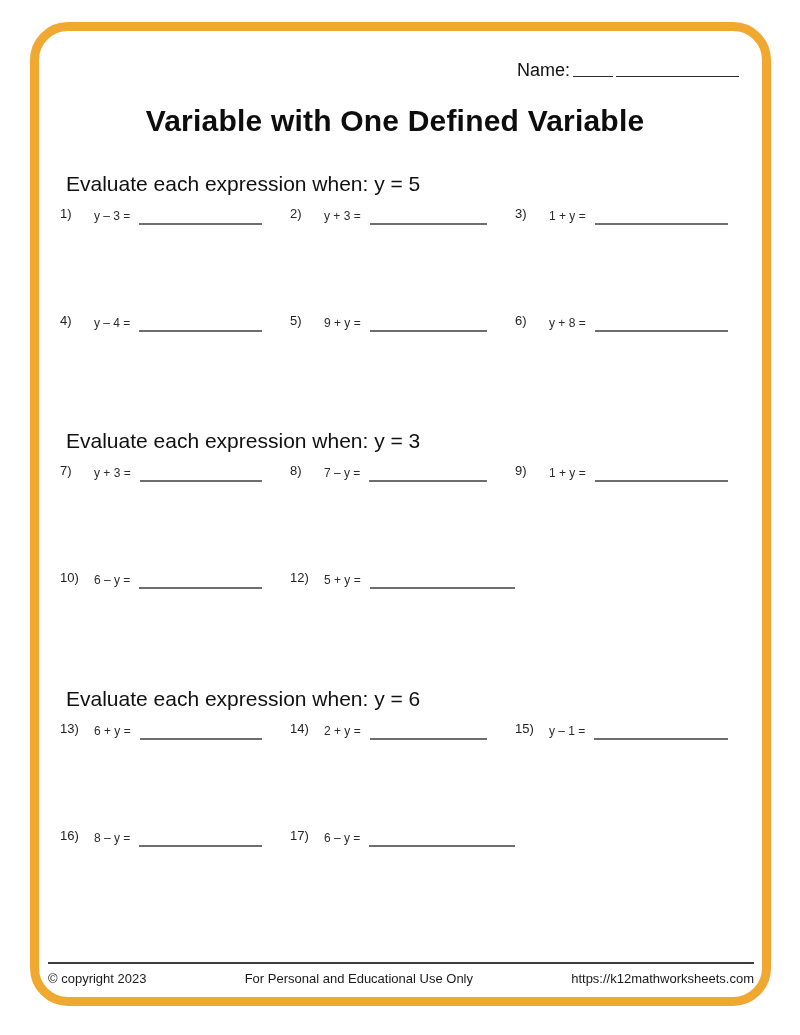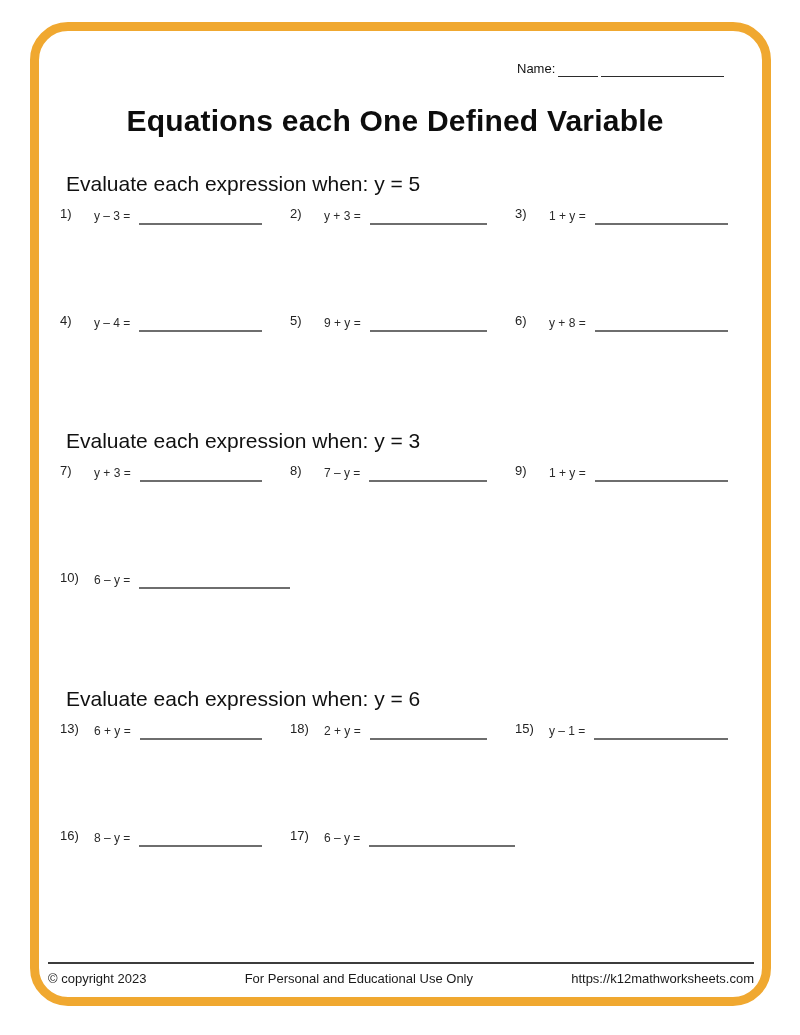--- a/index.html
+++ b/index.html
@@ -8,21 +8,21 @@
     width:800px; height:1035px; position:relative;
     font-family:"Liberation Sans", sans-serif;
     color:#1f1f1f;
   }
   .frame {
     position:absolute; left:30px; top:22px; width:741px; height:984px;
     border:9px solid #F0A830; border-radius:38px;
   }
   .name-row {
     position:absolute; left:517px; top:60px;
-    font-size:13px; color:#111; display:flex; align-items:center;
+    font-size:18px; color:#111; display:flex; align-items:flex-start;
   }
   .name-row .lbl { padding-bottom:1px; }
   .uline { display:inline-block; border-bottom:1.6px solid #2b2b2b; height:17px; }
   .uline.short { width:40px; margin-left:3px; }
   .uline.long  { width:123px; margin-left:3px; }
   .title {
     position:absolute; top:104px; left:0; width:790px;
     text-align:center; font-size:30px; font-weight:bold; color:#0d0d0d;
     letter-spacing:0.2px;
   }
@@ -59,21 +59,21 @@
 <body>
 
 <div class="frame"></div>
 
 <div class="name-row">
   <span class="lbl">Name:</span>
   <span class="uline short"></span>
   <span class="uline long"></span>
 </div>
 
-<div class="title">Equations each One Defined Variable</div>
+<div class="title">Variable with One Defined Variable</div>
 
 <div class="section s1">
   <div class="instruction">Evaluate each expression when: y = 5</div>
   <div class="prow rowA">
     <div class="problem">
       <span class="pnum">1)</span>
       <span class="pexpr">y – 3 =</span>
       <span class="blank"></span>
     </div>
     <div class="problem">
@@ -124,33 +124,38 @@
       <span class="pexpr">1 + y =</span>
       <span class="blank"></span>
     </div>
   </div>
   <div class="prow rowB">
     <div class="problem">
       <span class="pnum">10)</span>
       <span class="pexpr">6 – y =</span>
       <span class="blank"></span>
     </div>
+    <div class="problem">
+      <span class="pnum">12)</span>
+      <span class="pexpr">5 + y =</span>
+      <span class="blank"></span>
+    </div>
   </div>
 </div>
 
 <div class="section s3">
   <div class="instruction">Evaluate each expression when: y = 6</div>
   <div class="prow rowA">
     <div class="problem">
       <span class="pnum">13)</span>
       <span class="pexpr">6 + y =</span>
       <span class="blank"></span>
     </div>
     <div class="problem">
-      <span class="pnum">18)</span>
+      <span class="pnum">14)</span>
       <span class="pexpr">2 + y =</span>
       <span class="blank"></span>
     </div>
     <div class="problem">
       <span class="pnum">15)</span>
       <span class="pexpr">y – 1 =</span>
       <span class="blank"></span>
     </div>
   </div>
   <div class="prow rowB">

